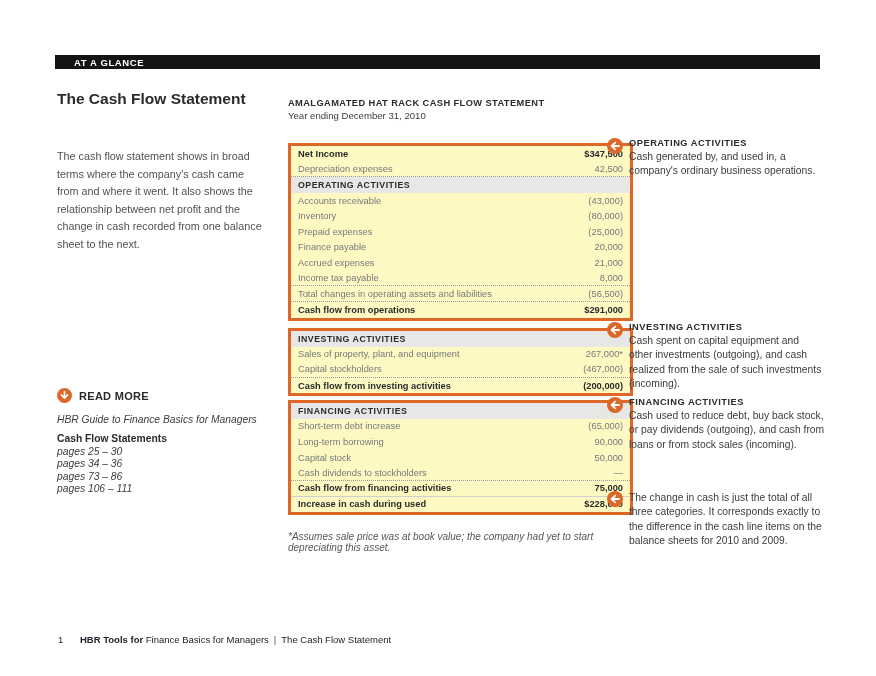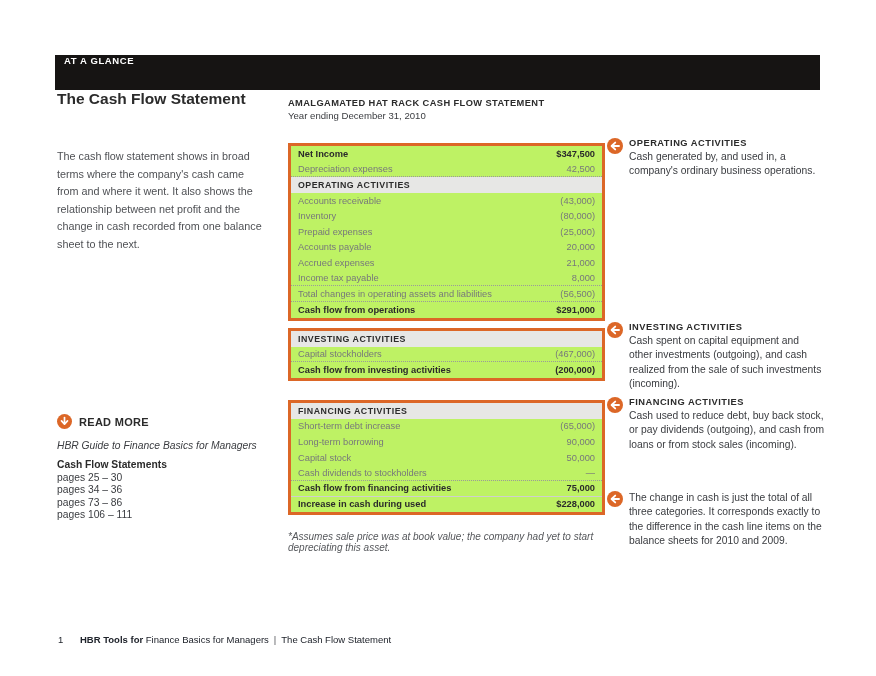--- a/index.html
+++ b/index.html
@@ -5,45 +5,45 @@
   * { margin: 0; padding: 0; box-sizing: border-box; }
   html, body { background: #ffffff; }
   body {
     width: 876px; height: 676px;
     position: relative;
     font-family: "Liberation Sans", sans-serif;
     color: #2b2b2b;
     overflow: hidden;
   }
   .banner {
-    position: absolute; left: 55px; top: 55px; width: 765px; height: 35px;
+    position: absolute; left: 55px; top: 55px; width: 765px; height: 14px;
     background: #161413; color: #ffffff;
     font-size: 9.5px; font-weight: bold; letter-spacing: 0.6px;
-    display: flex; align-items: flex-start; padding-left: 9px;
+    display: flex; align-items: center; padding-left: 19px;
   }
   
   .left-col { position: absolute; left: 57px; top: 90px; width: 215px; }
   .page-title { font-size: 15.5px; font-weight: bold; color: #2b2b2b; }
   .intro {
     margin-top: 40px; font-size: 10.8px; line-height: 17.5px; color: #4f5155;
     width: 208px;
   }
-  .read-more { position: absolute; left: 57px; top: 414px; width: 215px; }
+  .read-more { position: absolute; left: 57px; top: 388px; width: 215px; }
   .read-more-head { display: flex; align-items: center; gap: 7px; }
   .read-more-label { font-size: 11px; font-weight: bold; letter-spacing: 0.3px; color: #2b2b2b; }
   .read-more-book { margin-top: 11px; font-size: 10.3px; font-style: italic; color: #3a3c40; }
   .read-more-topic { margin-top: 8px; font-size: 10.3px; font-weight: bold; color: #2b2b2b; }
-  .read-more-pages { margin-top: 2px; font-size: 10.3px; color: #3a3c40; line-height: 12.3px; }
+  .read-more-pages { margin-top: 2px; font-size: 10.3px; color: #3a3c40; line-height: 12.3px; font-style: italic; }
   
   .stmt-col { position: absolute; left: 288px; top: 98px; width: 317px; }
   .stmt-title { font-size: 9.3px; font-weight: bold; letter-spacing: 0.4px; color: #2b2b2b; }
   .stmt-subtitle { font-size: 9.6px; color: #3a3c40; margin-top: 2px; }
   .fin-table {
-    position: absolute; left: 288px; width: 317px;
-    border: 3px solid #dc6727; background: #bef264;
+    position: absolute; left: 288px; width: 345px;
+    border: 3px solid #dc6727; background: #fef9c3;
   }
   .fin-table.t0 { top: 143px; }
   .fin-table.t1 { top: 328px; }
   .fin-table.t2 { top: 400px; }
   .row {
     display: flex; justify-content: space-between; align-items: center;
     padding: 0 7px; height: 15.6px;
     font-size: 9.3px; color: #77787b;
   }
   .row .lbl { white-space: nowrap; }
@@ -128,21 +128,21 @@
     </div>
     <div class="row">
       <span class="lbl">Inventory</span>
       <span class="val">(80,000)</span>
     </div>
     <div class="row">
       <span class="lbl">Prepaid expenses</span>
       <span class="val">(25,000)</span>
     </div>
     <div class="row">
-      <span class="lbl">Accounts payable</span>
+      <span class="lbl">Finance payable</span>
       <span class="val">20,000</span>
     </div>
     <div class="row">
       <span class="lbl">Accrued expenses</span>
       <span class="val">21,000</span>
     </div>
     <div class="row sep-dotted">
       <span class="lbl">Income tax payable</span>
       <span class="val">8,000</span>
     </div>
@@ -151,20 +151,24 @@
       <span class="val">(56,500)</span>
     </div>
     <div class="row bold">
       <span class="lbl">Cash flow from operations</span>
       <span class="val">$291,000</span>
     </div>
   </div>
 <div class="fin-table t1" id="table-1">
     <div class="row section">
       <span class="lbl">INVESTING ACTIVITIES</span>
+    </div>
+    <div class="row">
+      <span class="lbl">Sales of property, plant, and equipment</span>
+      <span class="val">267,000*</span>
     </div>
     <div class="row sep-dotted">
       <span class="lbl">Capital stockholders</span>
       <span class="val">(467,000)</span>
     </div>
     <div class="row bold">
       <span class="lbl">Cash flow from investing activities</span>
       <span class="val">(200,000)</span>
     </div>
   </div>

